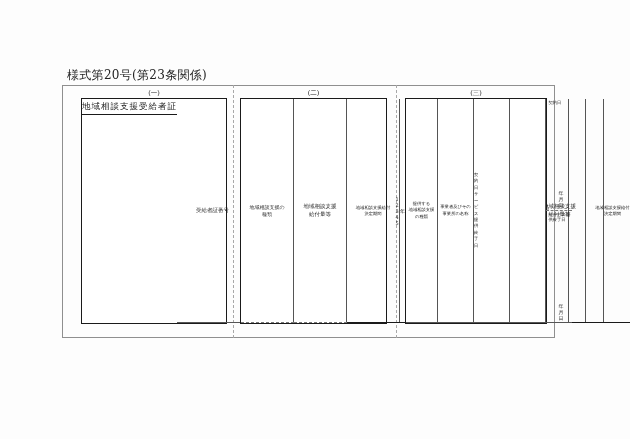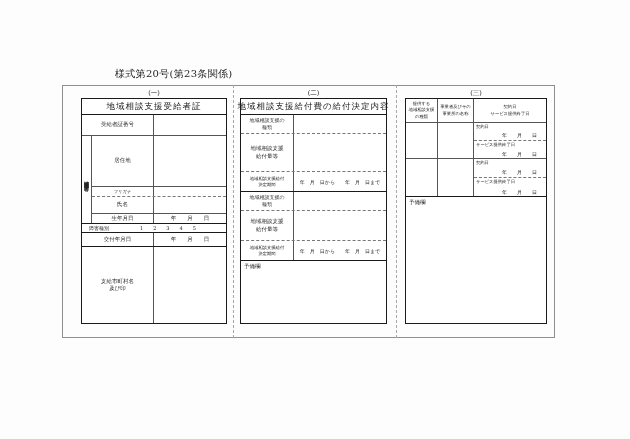--- a/index.html
+++ b/index.html
@@ -2,31 +2,31 @@
 <html><head>
 <meta charset="utf-8">
 <style>
   * { margin:0; padding:0; box-sizing:border-box; }
   html,body { background:#ffffff; }
   .page {
     position:relative; width:630px; height:439px; background:#fdfdfd;
     font-family:"DejaVu Serif","Liberation Serif",serif; color:#222;
     overflow:hidden;
   }
-  .form-number { position:absolute; left:67px; top:67px; font-size:10px; letter-spacing:.3px;margin-left:48px; }
+  .form-number { position:absolute; left:67px; top:67px; font-size:12px; letter-spacing:.3px; }
   .outer-box { position:absolute; left:62px; top:85px; width:493px; height:253px; border:1px solid #8f8f8f; }
   .fold-line { position:absolute; top:85px; height:253px; width:0; border-left:1px dashed #a8a8a8; }
   .fold-1 { left:233px; } .fold-2 { left:396px; }
 
   .panel { position:absolute; top:89px; }
   .panel-1 { left:81px;  width:146px; }
   .panel-2 { left:240px; width:147px; }
   .panel-3 { left:405px; width:142px; }
   .panel-index { height:9px; line-height:9px; text-align:center; font-size:6.5px; }
-  .panel-box { border:1.5px solid #1a1a1a; height:226px; display:flex; flex-direction:column; background:#fff; }
+  .panel-box { border:1.5px solid #1a1a1a; height:226px; display:flex; flex-direction:row; background:#fff; }
   .p-title { height:16px; flex:0 0 16px; border-bottom:1.5px solid #1a1a1a;
              display:flex; align-items:center; justify-content:center;
              font-size:8.5px; letter-spacing:1px; white-space:nowrap; }
 
   .row { display:flex; flex:0 0 auto; }
   .b-solid  { border-bottom:1px solid #555; }
   .b-dash   { border-bottom:1px dashed #777; }
   .b-thick  { border-bottom:1.5px solid #1a1a1a; }
   .r-solid  { border-right:1px solid #555; }
 
@@ -128,21 +128,20 @@
         <div class="lbl ml r-solid p1-lblcol city-lbl">支給市町村名
 及び印</div>
         <div class="val flex1"></div>
       </div>
     </div>
   </div>
 
   <div class="panel panel-2">
     <div class="panel-index">(二)</div>
     <div class="panel-box">
-      <div class="p-title">地域相談支援給付費の給付決定内容</div>
 
       <div class="row b-dash p2-kind">
         <div class="lbl ml r-solid p2-lblcol" style="font-size:5px;">地域相談支援の
 種類</div>
         <div class="val flex1"></div>
       </div>
       <div class="row b-dash p2-amt1">
         <div class="lbl ml r-solid p2-lblcol">地域相談支援
 給付量等</div>
         <div class="val flex1"></div>

